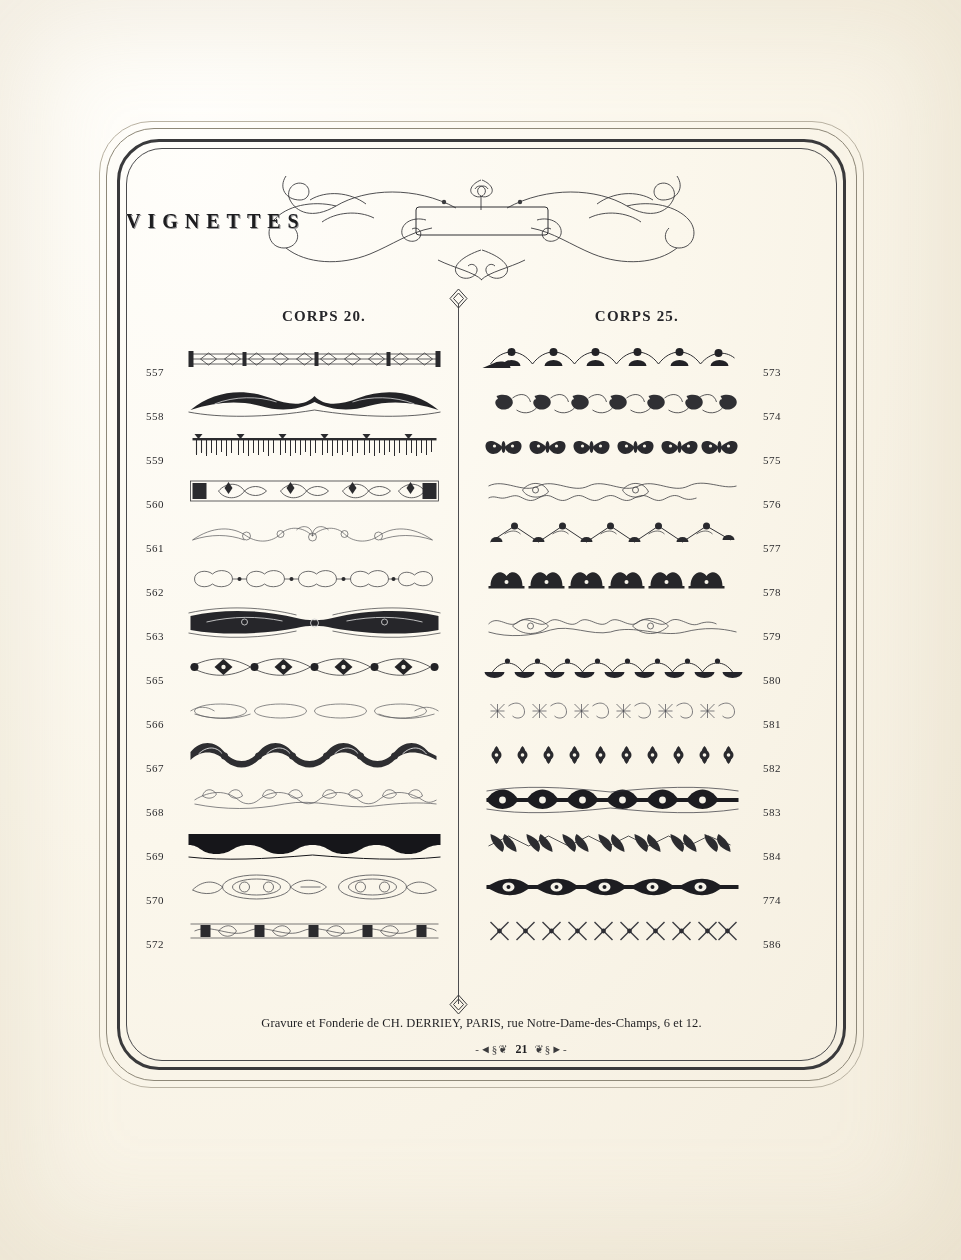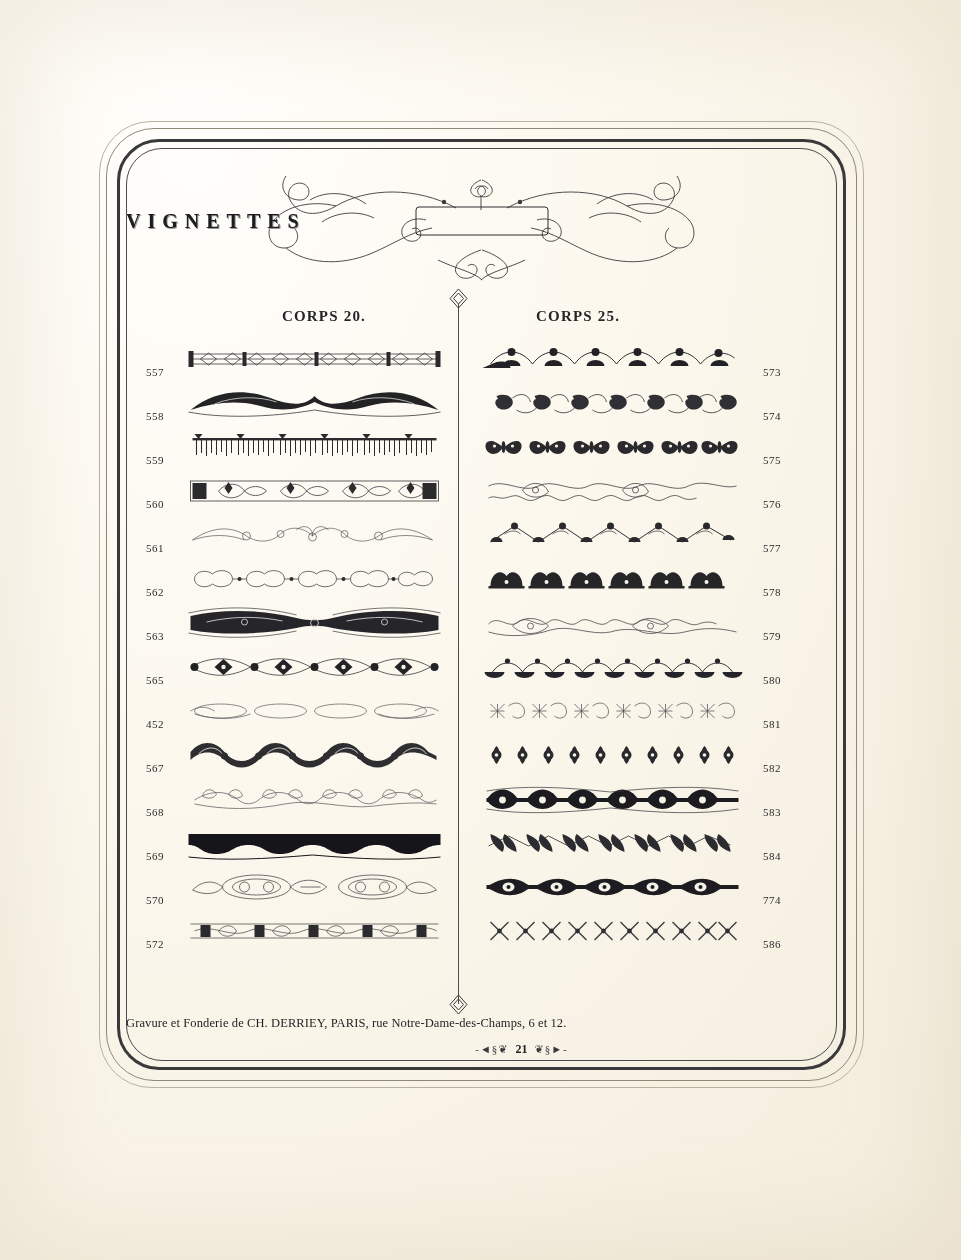--- a/index.html
+++ b/index.html
@@ -99,21 +99,21 @@
   .corps-label {
     position: absolute;
     top: 160px;
     font-family: "Liberation Serif", serif;
     font-size: 15px;
     font-weight: bold;
     letter-spacing: 1.2px;
     color: #26262a;
   }
   #corps-left  { left: 118px; width: 160px; text-align: center; }
-  #corps-right { left: 410px; width: 160px; text-align: left; }
+  #corps-right { left: 393px; width: 160px; text-align: right; }
 
   
   #divider {
     position: absolute;
     left: 332px;
     top: 156px;
     width: 1px;
     height: 700px;
     background: #4d4d50;
   }
@@ -159,20 +159,21 @@
     overflow: hidden;
   }
   #col-right .orn { order: 1; }
   .orn svg { display: block; width: 100%; height: 100%; }
 
   
   #imprint {
     position: absolute;
     left: 0; top: 868px;
     width: 711px;
+    text-align: center;
     font-family: "Liberation Serif", serif;
     font-size: 12.5px;
     color: #1f1f22;
     letter-spacing: 0.1px;
   }
   #folio {
     position: absolute;
     left: 0; top: 894px;
     width: 711px;
     text-align: center;
@@ -466,21 +467,21 @@
               <circle cx="39" cy="19" r="2.2"></circle>
                 <circle cx="99" cy="19" r="2.2"></circle>
               <circle cx="159" cy="19" r="2.2"></circle>
                 <circle cx="219" cy="19" r="2.2"></circle>
             </g>
           </svg>
         </div>
       </div>
 
       <div class="row">
-        <div class="row-num">452</div>
+        <div class="row-num">566</div>
         <div class="orn">
           <svg viewBox="0 0 260 38">
               <g fill="none" stroke="#5a5a5d" stroke-width="0.7">
             <ellipse cx="36" cy="19" rx="26" ry="7"></ellipse>
             <ellipse cx="96" cy="19" rx="26" ry="7"></ellipse>
             <ellipse cx="156" cy="19" rx="26" ry="7"></ellipse>
             <ellipse cx="216" cy="19" rx="26" ry="7"></ellipse>
             <path d="M6 19 C14 14 22 14 30 19"></path>
             <path d="M230 19 C238 14 246 14 254 19"></path>
             <path d="M10 22 C30 28 50 28 66 22"></path>

